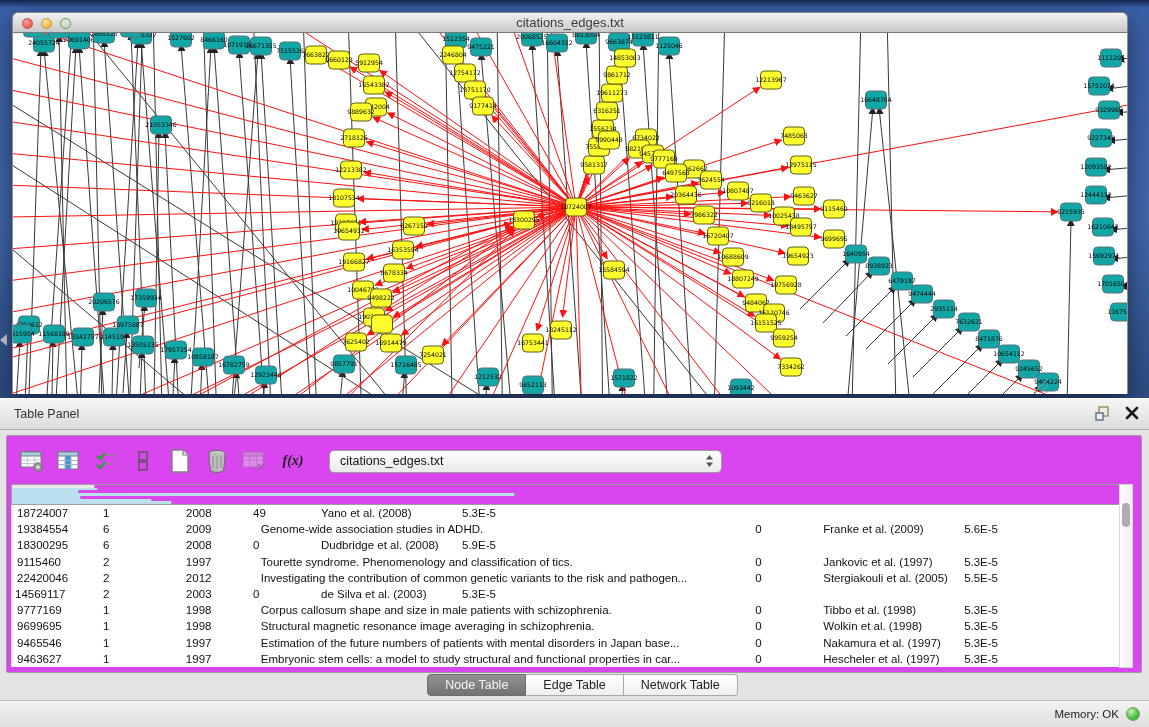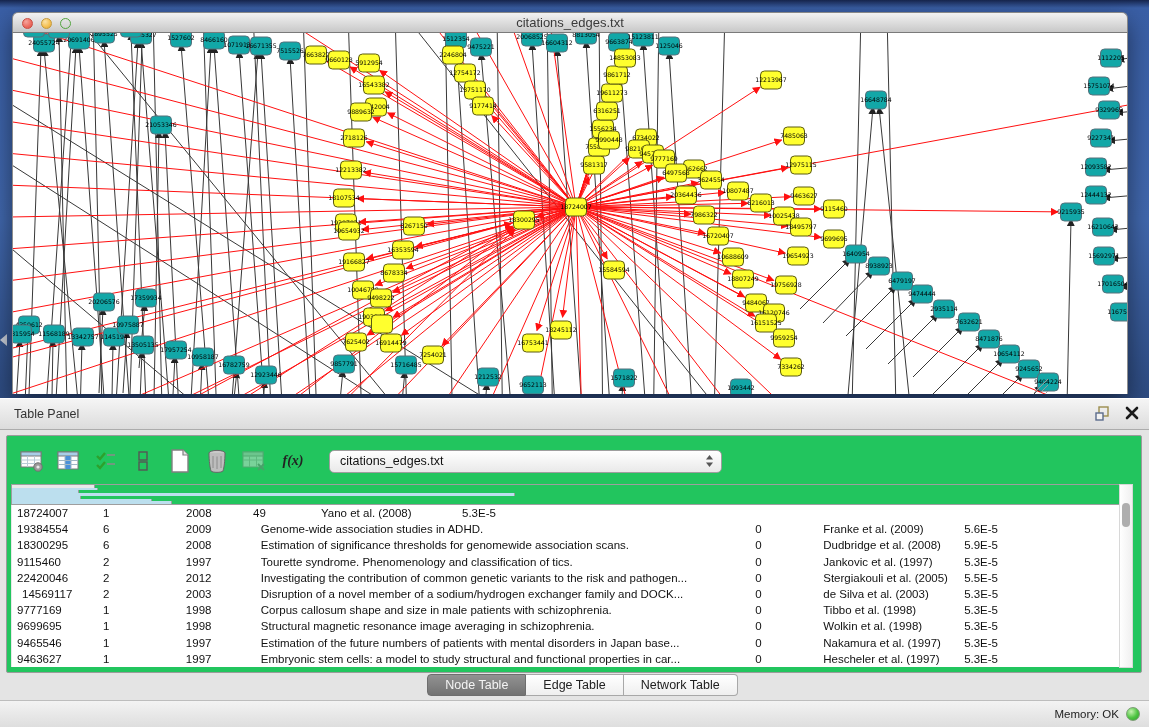--- a/index.html
+++ b/index.html
@@ -30,21 +30,21 @@
 
   
   .table-panel{position:absolute;left:0;top:398px;width:1149px;height:329px;background:#E4E4E4;}
   .panel-titlebar{position:absolute;left:0;top:0;width:100%;height:32px;
     background:linear-gradient(#F5F5F5,#DCDCDC);border-top:1px solid #FFF;border-bottom:1px solid #ACACAC;}
   .panel-title{position:absolute;left:14px;top:0;line-height:31px;font-size:12.5px;color:#333;}
   .pt-icons{position:absolute;right:10px;top:6px;display:flex;gap:14px;align-items:center;}
   .pt-icons svg{display:block;}
 
   .panel-box{position:absolute;left:6px;top:37px;width:1136px;height:238px;
-    background:#22c55e;border:1px solid #9B9B9B;border-radius:2px;}
+    background:#d946ef;border:1px solid #9B9B9B;border-radius:2px;}
   .toolbar{position:absolute;left:10px;top:5px;height:40px;display:flex;align-items:center;gap:7px;}
   .tool{width:30px;height:30px;display:flex;align-items:center;justify-content:center;cursor:default;}
   .fx{font-family:"Liberation Serif",serif;font-style:italic;font-weight:bold;font-size:14px;color:#222;
       width:34px;text-align:center;}
   .dropdown{margin-left:12px;width:393px;height:23px;display:flex;justify-content:space-between;align-items:center;
     padding:0 7px 0 10px;border:1px solid #9E9E9E;border-radius:5px;
     background:linear-gradient(#FFFFFF,#E9E9E9);font-size:12.5px;color:#111;}
 
   .tbl{position:absolute;left:4px;top:48px;width:1108px;}
   .thead{display:flex;height:21px;border-top:1px solid #9E9E9E;border-bottom:1px solid #9E9E9E;border-left:1px solid #9E9E9E;flex-direction:column;}
@@ -934,21 +934,20 @@
               <div class="td" style="width: 67px; padding-left: 5px;">2009</div>
               <div class="td" style="width: 503px; padding-left: 13px;">Genome-wide association studies in ADHD.</div>
               <div class="td" style="width: 69px; padding-left: 5px;">0</div>
               <div class="td" style="width: 140px; padding-left: 4px;">Franke et al. (2009)</div>
               <div class="td" style="width: 160px; padding-left: 5px;">5.6E-5</div>
             </div>
             <div class="trow">
               <div class="td" style="width: 83px; padding-left: 5px;">18300295</div>
               <div class="td" style="width: 86px; padding-left: 8px;">6</div>
               <div class="td" style="width: 67px; padding-left: 5px;">2008</div>
-              <div class="td" style="width: 503px; padding-left: 13px;">Estimation of significance thresholds for genomewide association scans.</div>
               <div class="td" style="width: 69px; padding-left: 5px;">0</div>
               <div class="td" style="width: 140px; padding-left: 4px;">Dudbridge et al. (2008)</div>
               <div class="td" style="width: 160px; padding-left: 5px;">5.9E-5</div>
             </div>
             <div class="trow">
               <div class="td" style="width: 83px; padding-left: 5px;">9115460</div>
               <div class="td" style="width: 86px; padding-left: 8px;">2</div>
               <div class="td" style="width: 67px; padding-left: 5px;">1997</div>
               <div class="td" style="width: 503px; padding-left: 13px;">Tourette syndrome. Phenomenology and classification of tics.</div>
               <div class="td" style="width: 69px; padding-left: 5px;">0</div>
@@ -958,24 +957,23 @@
             <div class="trow">
               <div class="td" style="width: 83px; padding-left: 5px;">22420046</div>
               <div class="td" style="width: 86px; padding-left: 8px;">2</div>
               <div class="td" style="width: 67px; padding-left: 5px;">2012</div>
               <div class="td" style="width: 503px; padding-left: 13px;">Investigating the contribution of common genetic variants to the risk and pathogen...</div>
               <div class="td" style="width: 69px; padding-left: 5px;">0</div>
               <div class="td" style="width: 140px; padding-left: 4px;">Stergiakouli et al. (2005)</div>
               <div class="td" style="width: 160px; padding-left: 5px;">5.5E-5</div>
             </div>
             <div class="trow">
-              <div class="td" style="width: 83px; padding-left: 10px;">14569117</div>
+              <div class="td" style="width: 83px; padding-left: 3px;">14569117</div>
               <div class="td" style="width: 86px; padding-left: 8px;">2</div>
               <div class="td" style="width: 67px; padding-left: 5px;">2003</div>
-              <div class="td" style="width: 503px; padding-left: 13px;">Disruption of a novel member of a sodium/hydrogen exchanger family and DOCK...</div>
               <div class="td" style="width: 69px; padding-left: 5px;">0</div>
               <div class="td" style="width: 140px; padding-left: 4px;">de Silva et al. (2003)</div>
               <div class="td" style="width: 160px; padding-left: 5px;">5.3E-5</div>
             </div>
             <div class="trow">
               <div class="td" style="width: 83px; padding-left: 5px;">9777169</div>
               <div class="td" style="width: 86px; padding-left: 8px;">1</div>
               <div class="td" style="width: 67px; padding-left: 5px;">1998</div>
               <div class="td" style="width: 503px; padding-left: 13px;">Corpus callosum shape and size in male patients with schizophrenia.</div>
               <div class="td" style="width: 69px; padding-left: 5px;">0</div>

